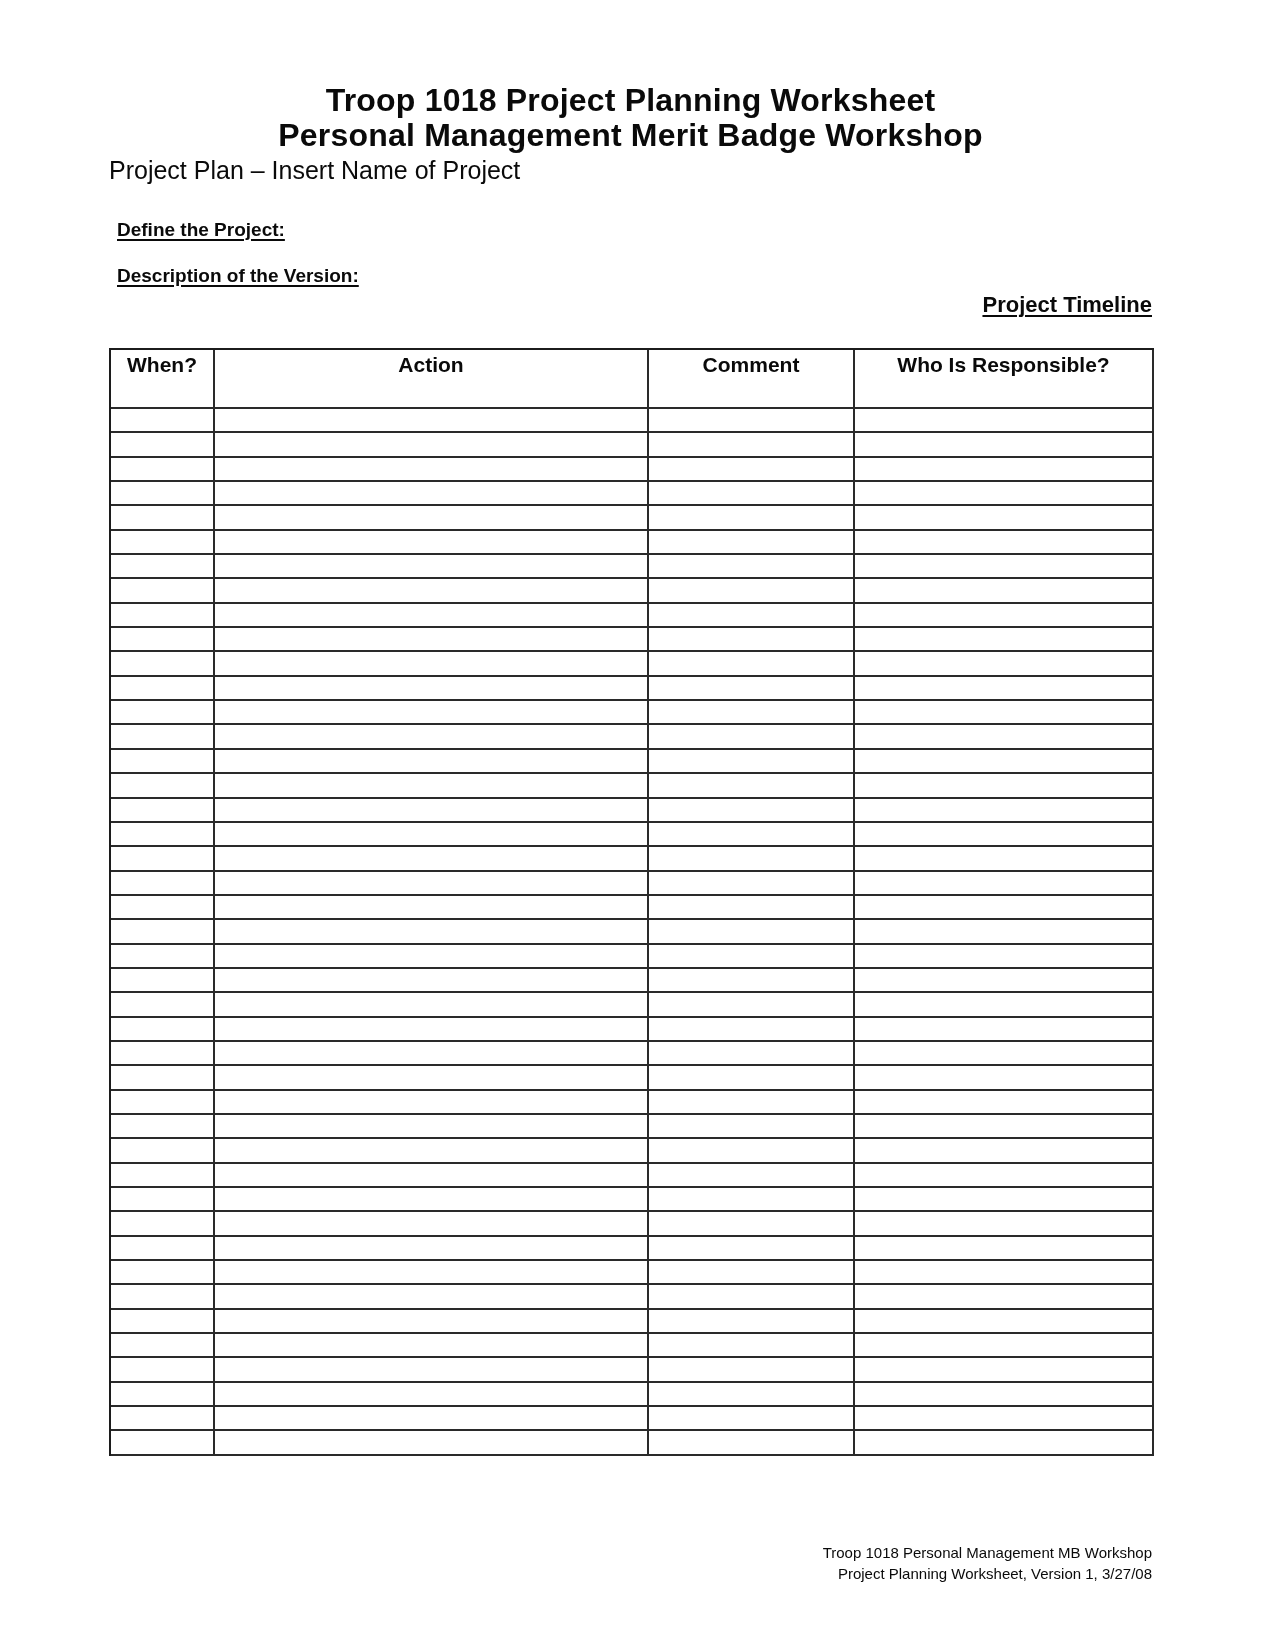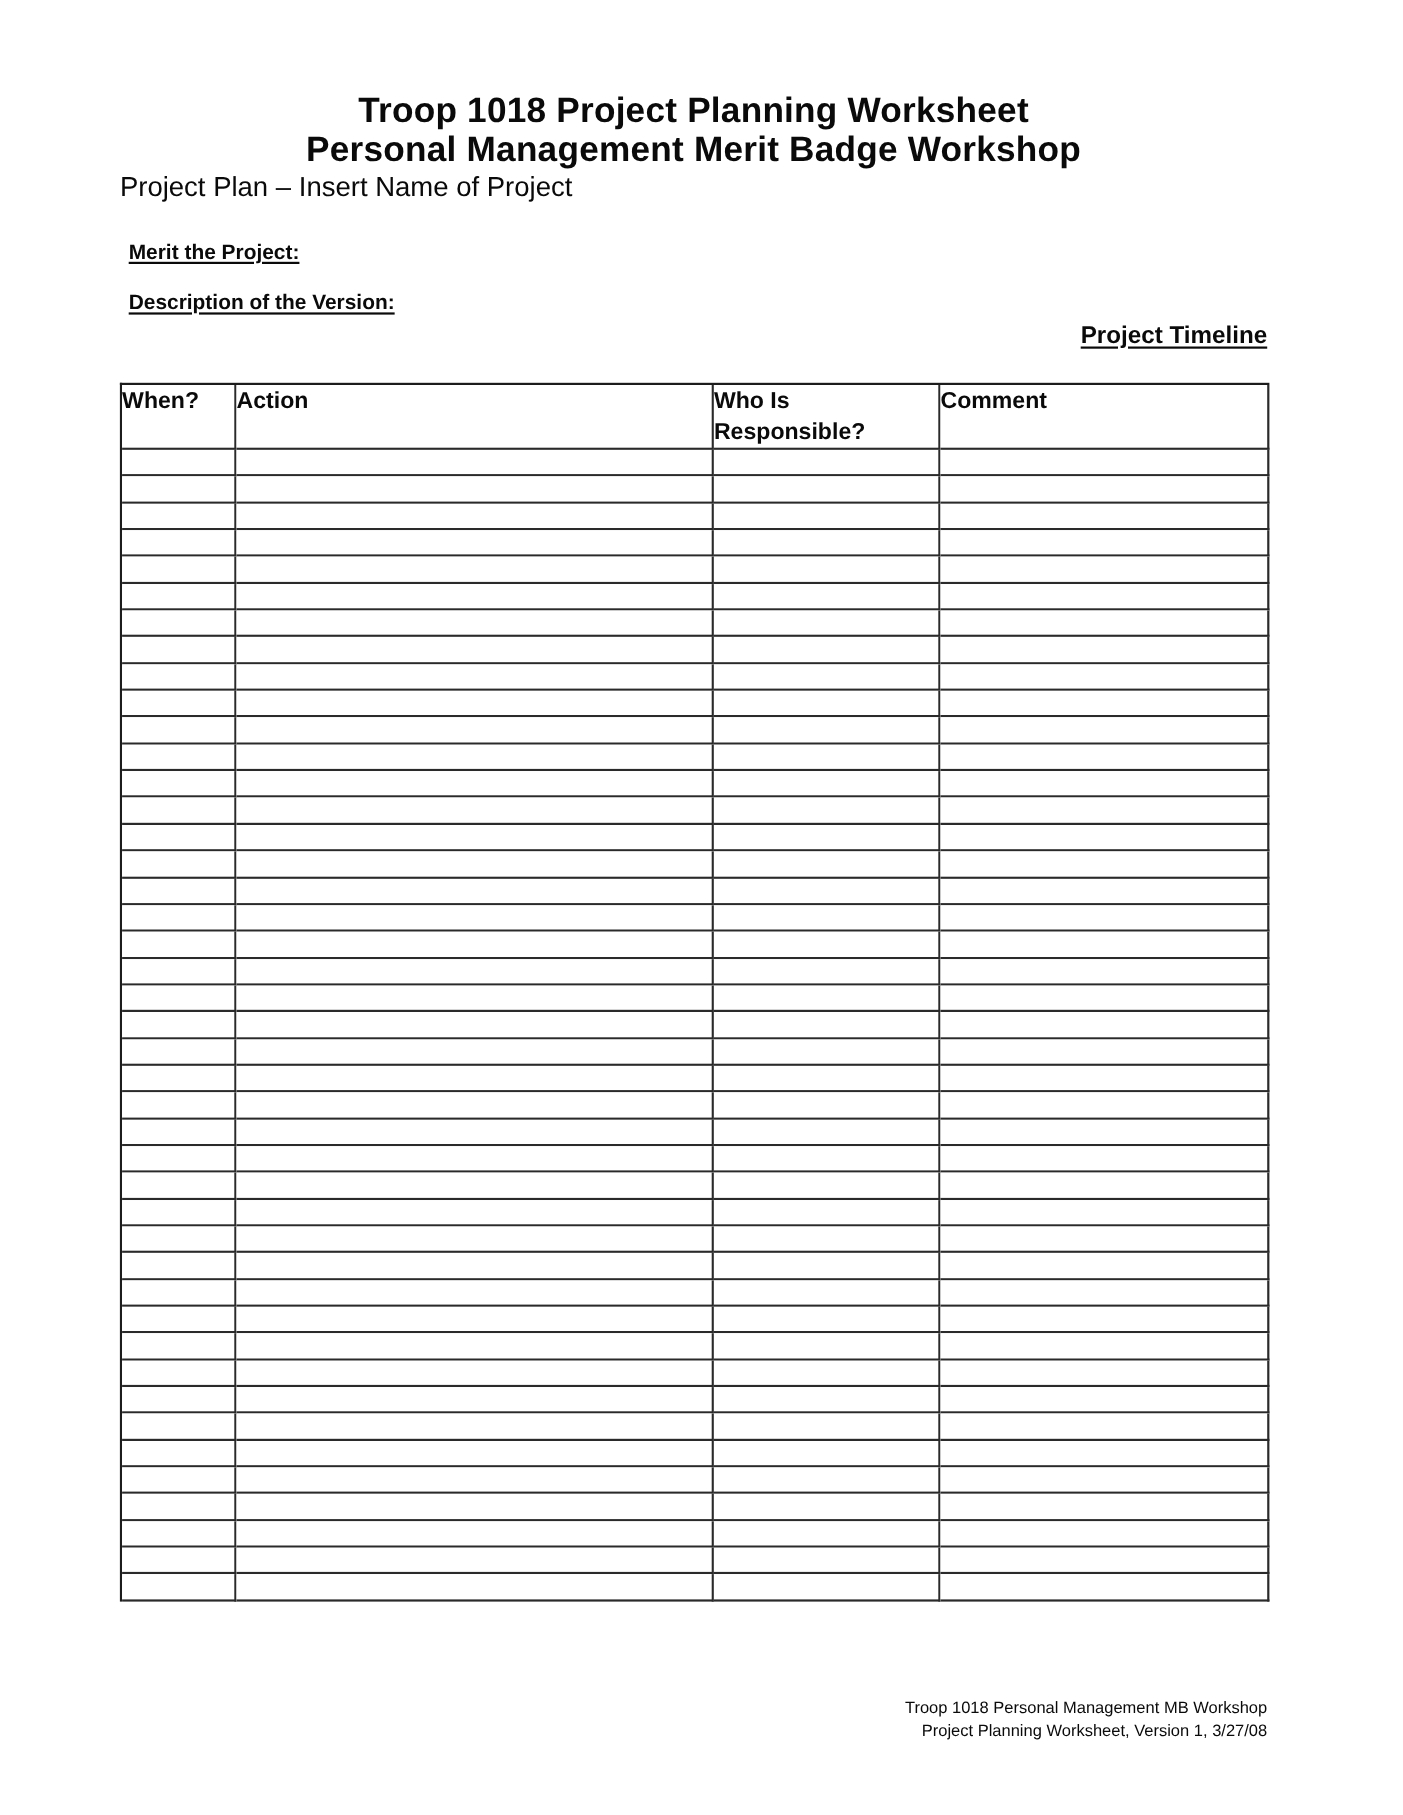--- a/index.html
+++ b/index.html
@@ -80,20 +80,21 @@
   .cell {
     border-right: 2px solid #2a2a2a;
     border-bottom: 2px solid #2a2a2a;
     background: #ffffff;
   }
   .header-cell {
     height: 59px;
     font-weight: bold;
     font-size: 21px;
     line-height: 28px;
+    text-align: center;
     vertical-align: top;
     padding-top: 1px;
   }
   .data-cell {
     height: 24.35px;
   }
 
   .doc-footer {
     position: absolute;
     top: 1542px;
@@ -106,31 +107,31 @@
 </style>
 </head>
 <body>
 
 <div class="doc-title title-line-1">Troop 1018 Project Planning Worksheet</div>
 
 <div class="doc-title title-line-2">Personal Management Merit Badge Workshop</div>
 
 <div class="doc-subtitle">Project Plan – Insert Name of Project</div>
 
-<div class="section-heading define-heading">Merit the Project:</div>
+<div class="section-heading define-heading">Define the Project:</div>
 
 <div class="section-heading description-heading">Description of the Version:</div>
 
 <div class="timeline-heading">Project Timeline</div>
 
 <div class="timeline-table">
   <div class="cell header-cell">When?</div>
   <div class="cell header-cell">Action</div>
+  <div class="cell header-cell">Comment</div>
   <div class="cell header-cell">Who Is Responsible?</div>
-  <div class="cell header-cell">Comment</div>
 
 <div class="cell data-cell"></div>
     <div class="cell data-cell"></div>
     <div class="cell data-cell"></div>
     <div class="cell data-cell"></div>
     <div class="cell data-cell"></div>
     <div class="cell data-cell"></div>
     <div class="cell data-cell"></div>
     <div class="cell data-cell"></div>
     <div class="cell data-cell"></div>

